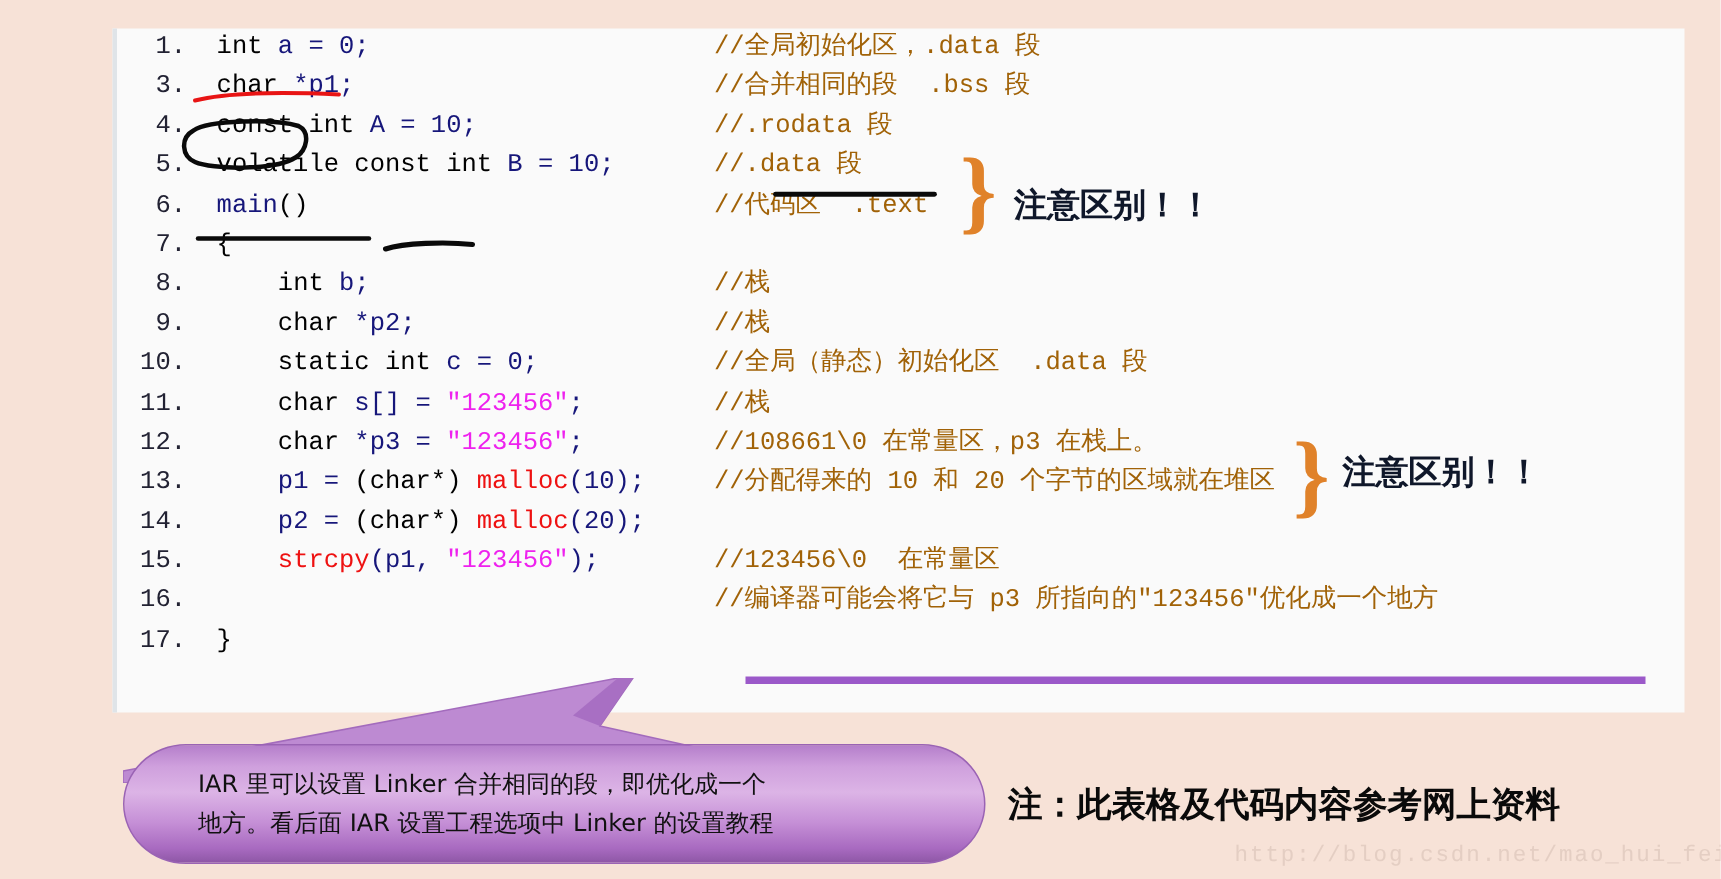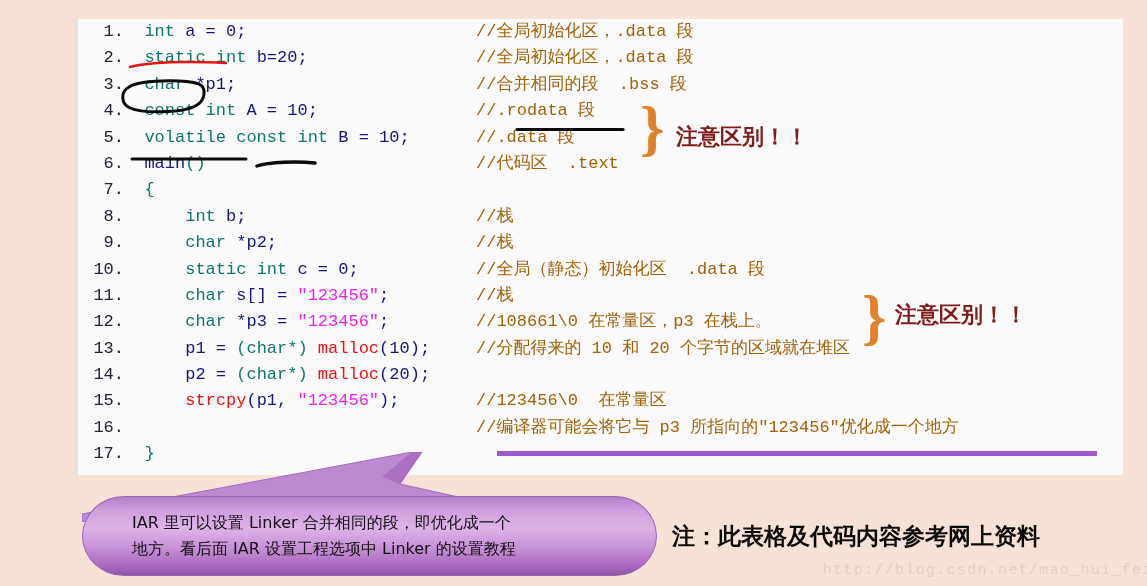--- a/index.html
+++ b/index.html
@@ -56,21 +56,21 @@
   .cmt-col {
     display: inline-block;
     vertical-align: top;
     white-space: pre;
     color: #a16207;
     font-size: 17px;
     font-family: "Liberation Mono", "DejaVu Sans Mono", monospace;
   }
 
   
-  .kw   { color: #0f766e; }
+  .kw   { color: #000000; }
   .pln  { color: #16167a; }
   .str  { color: #ee22ee; }
   .fn   { color: #ee1111; }
 
   
   .ann { position: absolute; pointer-events: none; }
 
   #ann-static-underline {
     left: 128px; top: 60px; width: 100px; height: 9px;
   }
@@ -93,21 +93,21 @@
     font-family: "Liberation Serif", serif;
     font-weight: bold;
     font-size: 62px;
     line-height: 1;
   }
   #brace-1 { left: 640px; top: 97px; }
   #brace-2 { left: 862px; top: 286px; }
 
   .note-red {
     position: absolute;
-    color: #7f1d1d;
+    color: #0f172a;
     font-family: Liberation Sans, sans-serif;
     font-weight: bold;
     font-size: 22px;
     letter-spacing: 0px;
     white-space: nowrap;
   }
   #note-red-1 { left: 676px; top: 122px; }
   #note-red-2 { left: 895px; top: 300px; }
 
   #purple-underline {
@@ -181,21 +181,20 @@
     letter-spacing: 1.3px;
     white-space: nowrap;
   }
 </style>
 </head>
 <body>
 
 <div id="code-panel">
   <div id="code-lines">
       <div class="code-line"><span class="lineno">1.</span><span class="code-col"><span class="pln">  </span><span class="kw">int</span><span class="pln"> a = 0;</span></span><span class="cmt-col">//全局初始化区，.data 段</span></div>
-      <div class="code-line"><span class="lineno">2.</span><span class="code-col"><span class="pln">  </span><span class="kw">static int</span><span class="pln"> b=20;</span></span><span class="cmt-col">//全局初始化区，.data 段</span></div>
       <div class="code-line"><span class="lineno">3.</span><span class="code-col"><span class="pln">  </span><span class="kw">char</span><span class="pln"> *p1;</span></span><span class="cmt-col">//合并相同的段  .bss 段</span></div>
       <div class="code-line"><span class="lineno">4.</span><span class="code-col"><span class="pln">  </span><span class="kw">const int</span><span class="pln"> A = 10;</span></span><span class="cmt-col">//.rodata 段</span></div>
       <div class="code-line"><span class="lineno">5.</span><span class="code-col"><span class="pln">  </span><span class="kw">volatile const int</span><span class="pln"> B = 10;</span></span><span class="cmt-col">//.data 段</span></div>
       <div class="code-line"><span class="lineno">6.</span><span class="code-col"><span class="pln">  </span><span class="pln">main</span><span class="kw">()</span></span><span class="cmt-col">//代码区  .text</span></div>
       <div class="code-line"><span class="lineno">7.</span><span class="code-col"><span class="pln">  </span><span class="kw">{</span></span><span class="cmt-col"></span></div>
       <div class="code-line"><span class="lineno">8.</span><span class="code-col"><span class="pln">      </span><span class="kw">int</span><span class="pln"> b;</span></span><span class="cmt-col">//栈</span></div>
       <div class="code-line"><span class="lineno">9.</span><span class="code-col"><span class="pln">      </span><span class="kw">char</span><span class="pln"> *p2;</span></span><span class="cmt-col">//栈</span></div>
       <div class="code-line"><span class="lineno">10.</span><span class="code-col"><span class="pln">      </span><span class="kw">static int</span><span class="pln"> c = 0;</span></span><span class="cmt-col">//全局（静态）初始化区  .data 段</span></div>
       <div class="code-line"><span class="lineno">11.</span><span class="code-col"><span class="pln">      </span><span class="kw">char</span><span class="pln"> s[] = </span><span class="str">"123456"</span><span class="pln">;</span></span><span class="cmt-col">//栈</span></div>
       <div class="code-line"><span class="lineno">12.</span><span class="code-col"><span class="pln">      </span><span class="kw">char</span><span class="pln"> *p3 = </span><span class="str">"123456"</span><span class="pln">;</span></span><span class="cmt-col">//108661\0 在常量区，p3 在栈上。</span></div>

